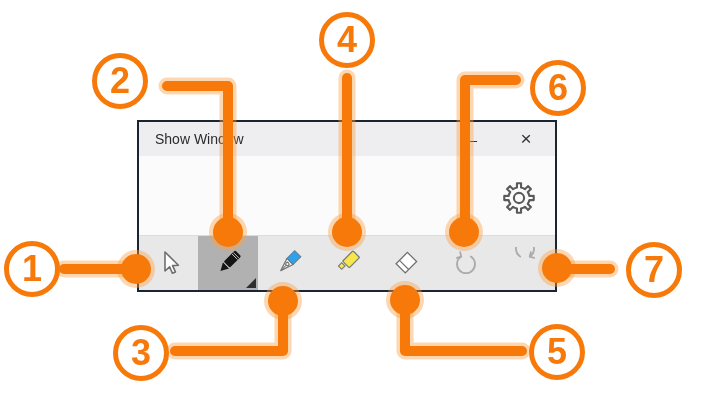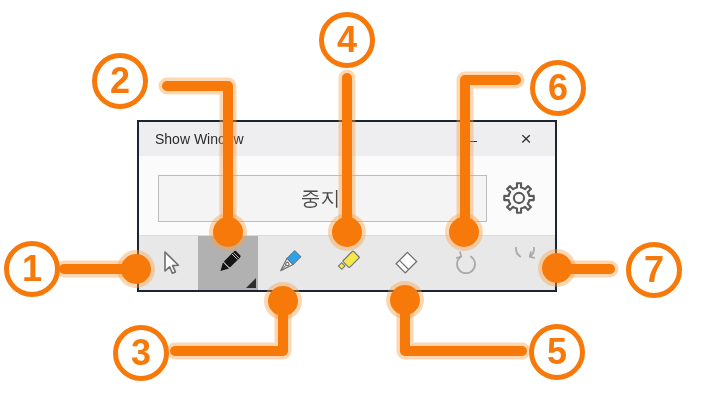--- a/index.html
+++ b/index.html
@@ -77,24 +77,20 @@
       <span class="title">Show Window</span>
       <button class="win-btn min">
         <span>–</span>
       </button>
       <button class="win-btn close">
         <span>×</span>
       </button>
     </div>
 
     <div class="content">
-      <div class="text-input">
-        <span>중지</span>
-          <span class="caret"></span>
-      </div>
       <button class="gear-btn">
         <svg width="34" height="34" viewBox="-16 -16 32 32">
           <g fill="none" stroke="#5a5a5a" stroke-width="2" stroke-linejoin="round">
             <path d="M 9.82 -1.91 L 13.86 -1.95 L 13.86 1.95 L 9.82 1.91 A 10 10 0 0 1 8.29 5.59 L 11.18 8.43 L 8.43 11.18 L 5.59 8.29 A 10 10 0 0 1 1.91 9.82 L 1.95 13.86 L -1.95 13.86 L -1.91 9.82 A 10 10 0 0 1 -5.59 8.29 L -8.43 11.18 L -11.18 8.43 L -8.29 5.59 A 10 10 0 0 1 -9.82 1.91 L -13.86 1.95 L -13.86 -1.95 L -9.82 -1.91 A 10 10 0 0 1 -8.29 -5.59 L -11.18 -8.43 L -8.43 -11.18 L -5.59 -8.29 A 10 10 0 0 1 -1.91 -9.82 L -1.95 -13.86 L 1.95 -13.86 L 1.91 -9.82 A 10 10 0 0 1 5.59 -8.29 L 8.43 -11.18 L 11.18 -8.43 L 8.29 -5.59 A 10 10 0 0 1 9.82 -1.91 Z"></path>
             <circle cx="0" cy="0" r="4.8"></circle>
           </g>
         </svg>
       </button>
     </div>
 

